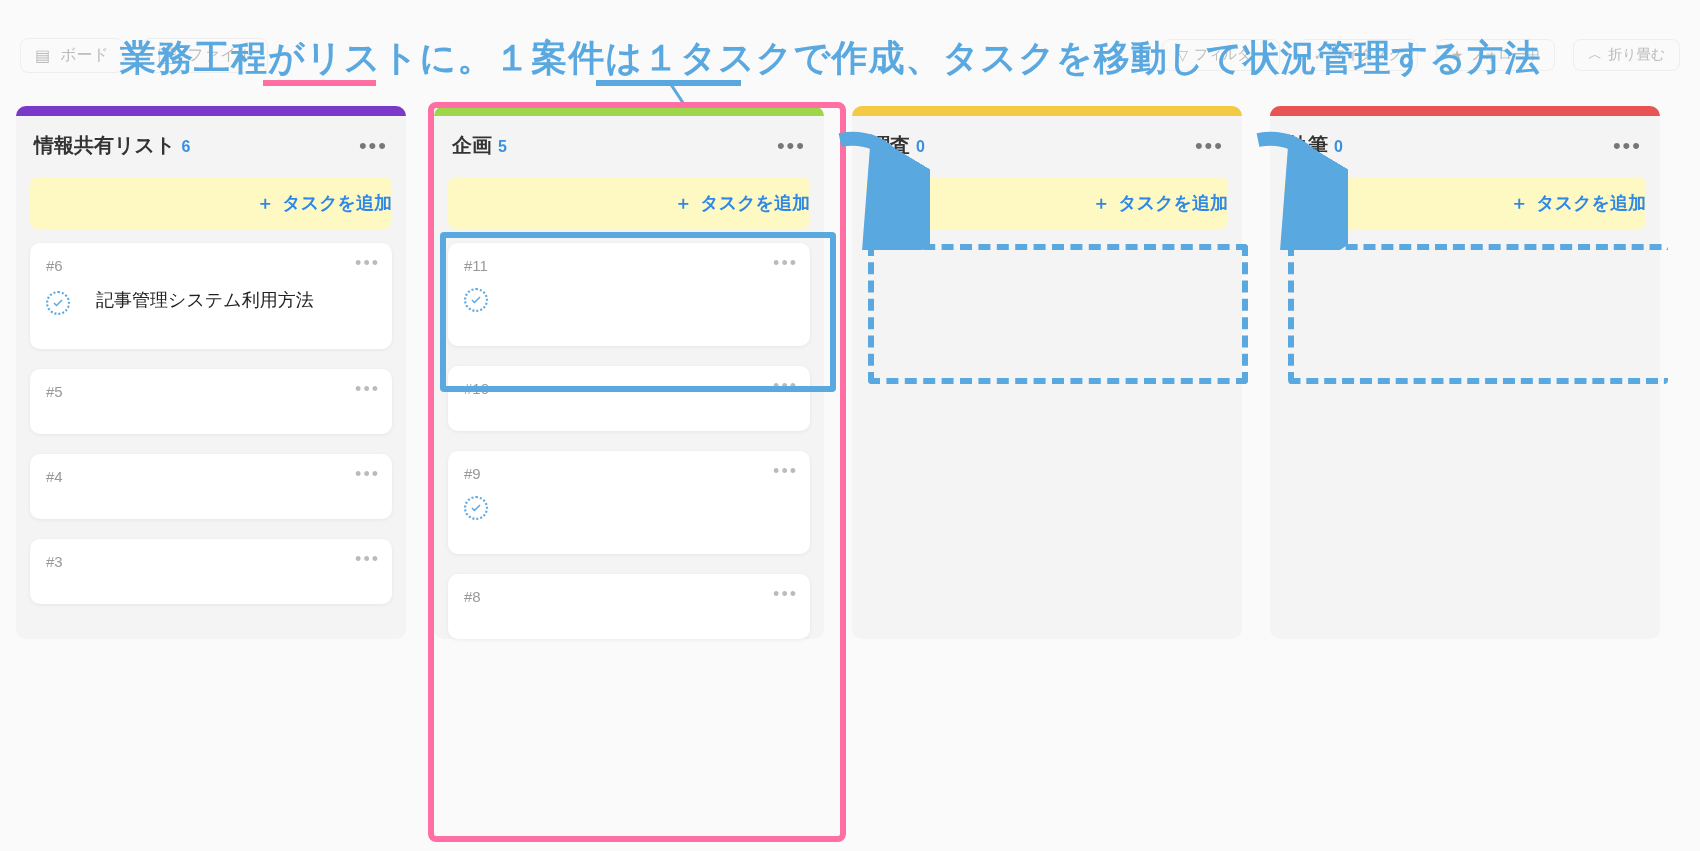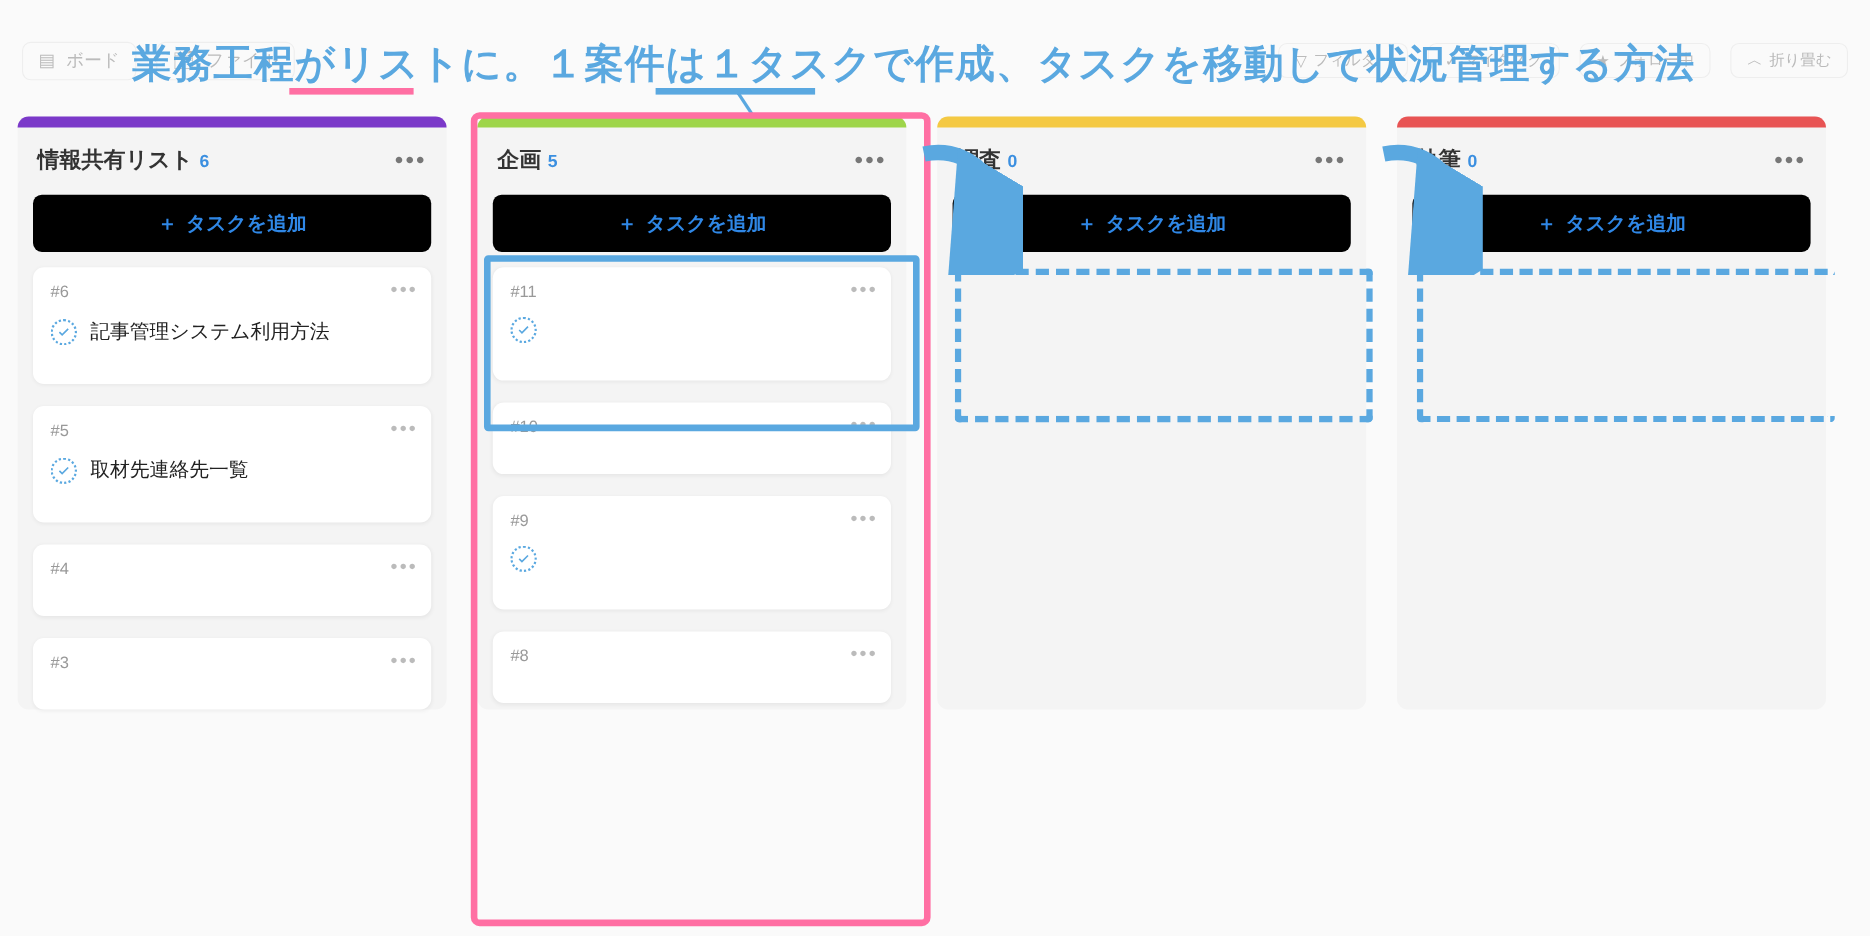--- a/index.html
+++ b/index.html
@@ -48,40 +48,40 @@
   .col-header{
     display:flex; align-items:center; justify-content:space-between;
     padding:16px 18px 10px 18px;
   }
   .col-title{ font-size:20px; font-weight:600; color:#333; }
   .col-count{ color:#3b8fe0; font-weight:600; margin-left:6px; }
   .col-menu{ color:#777; font-size:22px; letter-spacing:2px; cursor:pointer; }
 
   .add-task-btn{
     margin:8px 14px 14px 14px;
-    background:#000000; border-radius:8px;
-    text-align:center; padding:14px 0;
+    background:#fef9c3; border-radius:8px;
+    text-align:right; padding:14px 0;
     font-size:18px; font-weight:600; color:#2f87e6;
     cursor:pointer;
   }
   .add-task-btn .plus{ margin-right:8px; }
 
   .cards{ padding:0 14px; display:flex; flex-direction:column; gap:20px; }
   .card{
     background:#fff; border-radius:10px;
     padding:14px 16px 34px 16px;
     box-shadow:0 1px 4px rgba(0,0,0,.06);
     position:relative;
   }
   .card-id{ color:#999; font-size:15px; }
   .card-more{
     position:absolute; top:10px; right:12px;
     color:#bbb; font-size:18px; letter-spacing:2px; cursor:pointer;
   }
-  .card-body{ display:flex; align-items:center; gap:12px; margin-top:14px; }
+  .card-body{ display:flex; align-items:flex-end; gap:26px; margin-top:14px;font-family:Liberation Mono, monospace; }
   .check-circle{
     width:24px; height:24px; border-radius:50%;
     border:2px dotted #5aa8e0; display:flex; align-items:center; justify-content:center;
     flex-shrink:0;
   }
   .check-circle svg{ width:12px; height:12px; }
   .card-title{ font-size:18px; color:#222; line-height:1.5; }
 
   
   .outline-pink{
@@ -159,28 +159,20 @@
               <svg viewBox="0 0 24 24">
                 <path d="M4 12 l5 5 l11 -11" stroke="#5aa8e0" stroke-width="3" fill="none"></path>
               </svg>
             </div>
             <div class="card-title">記事管理システム利用方法</div>
           </div>
         </div>
         <div class="card">
           <div class="card-id">#5</div>
           <div class="card-more">•••</div>
-          <div class="card-body">
-            <div class="check-circle">
-              <svg viewBox="0 0 24 24">
-                <path d="M4 12 l5 5 l11 -11" stroke="#5aa8e0" stroke-width="3" fill="none"></path>
-              </svg>
-            </div>
-            <div class="card-title">取材先連絡先一覧</div>
-          </div>
         </div>
         <div class="card">
           <div class="card-id">#4</div>
           <div class="card-more">•••</div>
         </div>
         <div class="card">
           <div class="card-id">#3</div>
           <div class="card-more">•••</div>
         </div>
       </div>

